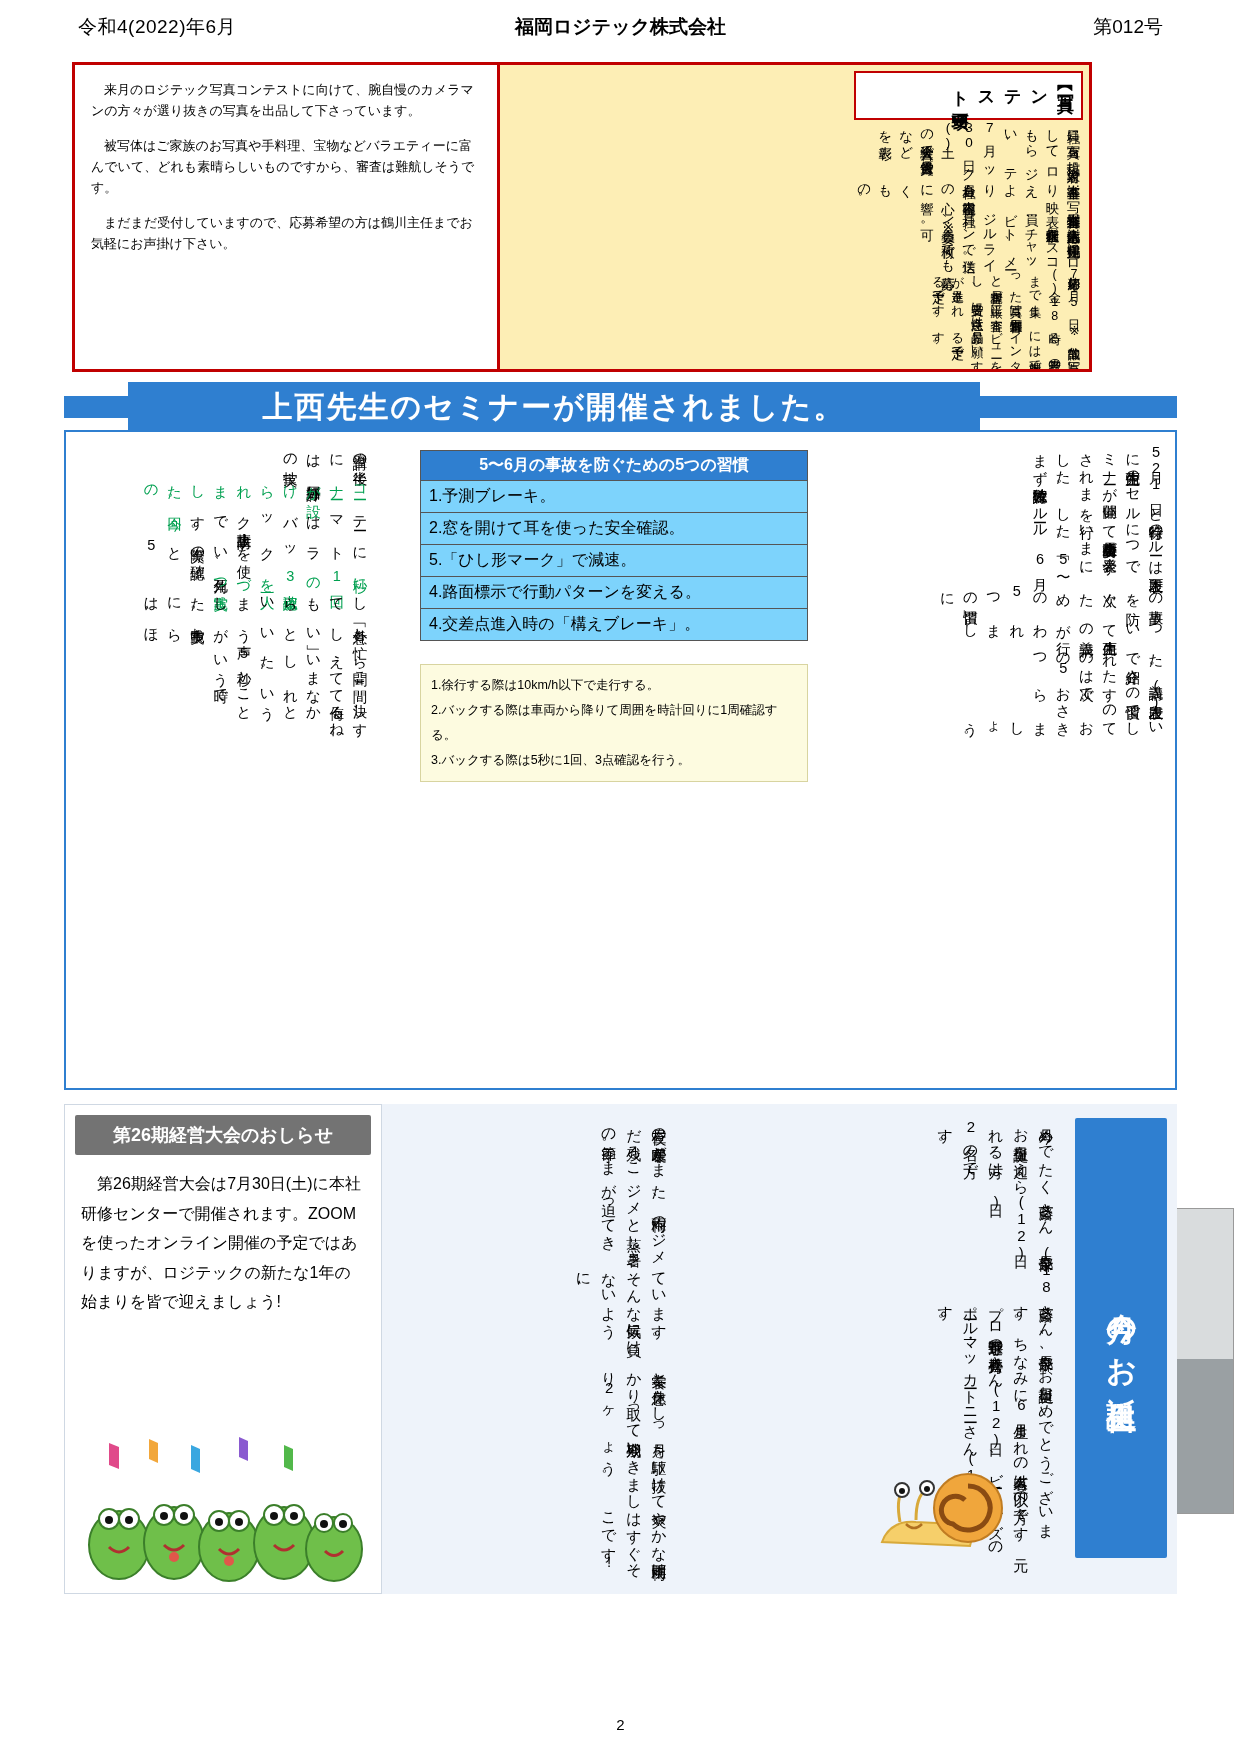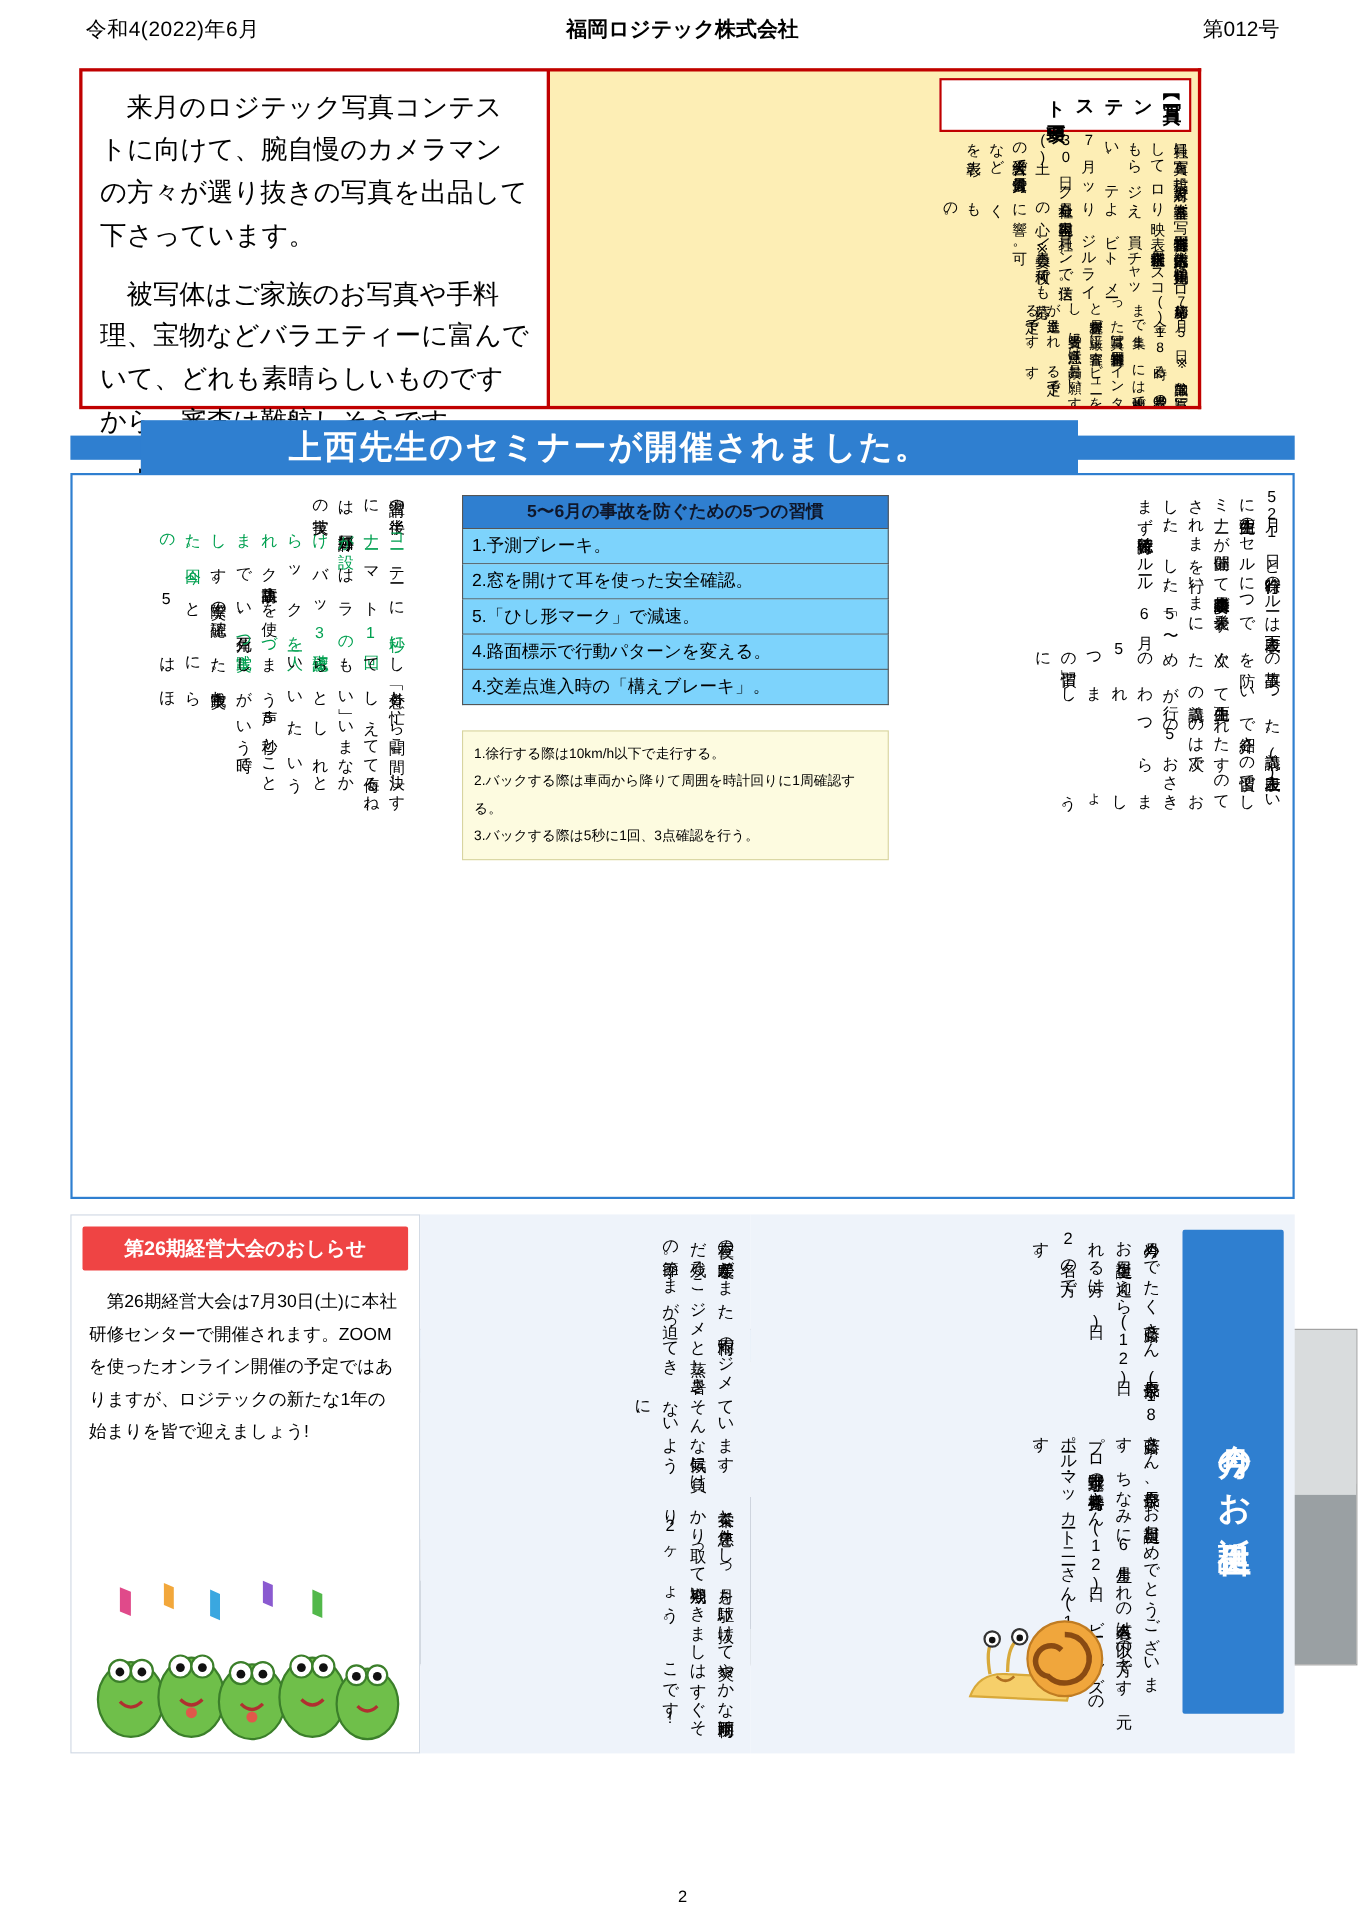--- a/index.html
+++ b/index.html
@@ -19,21 +19,21 @@
   .hdr .c{position:absolute;left:0;top:0;width:1241px;text-align:center;font-size:19px;font-weight:bold;}
   .hdr .r{position:absolute;right:78px;top:0;font-size:19px;}
 
   
   .contest-wrap{position:absolute;left:72px;top:62px;width:1020px;height:310px;}
   .contest-left{
     position:absolute;left:0;top:0;width:428px;height:310px;
     border:3px solid #c00000;background:#fff;box-sizing:border-box;
     padding:14px 16px 0 16px;
   }
-  .contest-left p{margin:0 0 14px 0;font-size:24px;line-height:1.62;text-indent:1em;}
+  .contest-left p{margin:0 0 14px 0;font-size:13px;line-height:1.62;text-indent:1em;}
   .contest-right{
     position:absolute;left:428px;top:0;width:592px;height:310px;
     border:3px solid #c00000;border-left:none;background:#fdeeb5;box-sizing:border-box;
     overflow:hidden;
   }
   .vlist{
     position:absolute;right:6px;top:6px;height:296px;
     writing-mode:vertical-rl;text-orientation:upright;
     font-size:13.5px;line-height:1.55;
     display:flex;flex-direction:row;
@@ -68,21 +68,21 @@
     writing-mode:vertical-rl;text-orientation:upright;
     font-size:14.5px;line-height:1.6;display:flex;flex-direction:row;
   }
   .sem-r .vcol{margin-left:4px;}
 
   
   .habits{
     position:absolute;left:354px;top:18px;width:388px;
   }
   .habits .th{
-    background:#2f7fd0;color:#0f172a;font-size:16px;font-weight:bold;
+    background:#2f7fd0;color:#ffffff;font-size:16px;font-weight:bold;
     text-align:center;padding:4px 12px;border:1px solid #555;
   }
   .habits .tr{
     border:1px solid #555;border-top:none;font-size:16px;padding:5px 8px;background:#7dd3fc;
   }
 
   .notebox{
     position:absolute;left:354px;top:232px;width:388px;
     background:#fdfbe0;border:1px solid #d8d4a0;box-sizing:border-box;
     padding:8px 10px;font-size:12.5px;line-height:2.0;
@@ -125,21 +125,21 @@
   .head{position:absolute;background:#d8b08a;border-radius:50%;}
   .wall{position:absolute;background:#d9dcdd;}
   .mgl{position:absolute;color:#2b6cb0;font-weight:bold;font-style:italic;font-size:20px;letter-spacing:1px;}
 
   
   .bt-left{
     position:absolute;left:64px;top:1104px;width:318px;height:490px;
     background:#fff;border:1px solid #cfd8e3;box-sizing:border-box;
   }
   .bt-left .hd{
-    margin:10px;background:#ef4444;color:#fff;text-align:center;font-size:18px;font-weight:bold;
+    margin:10px;background:#737373;color:#fff;text-align:center;font-size:18px;font-weight:bold;
     padding:8px 0;border-radius:2px;
   }
   .bt-left .bd{padding:4px 16px;font-size:16px;line-height:1.85;text-indent:1em;}
   .frogs{position:absolute;left:14px;bottom:8px;width:290px;height:150px;}
 
   .bt-mid{
     position:absolute;left:382px;top:1104px;width:300px;height:490px;
     background:#eef3fa;box-sizing:border-box;
   }
   .bt-mid .v{

